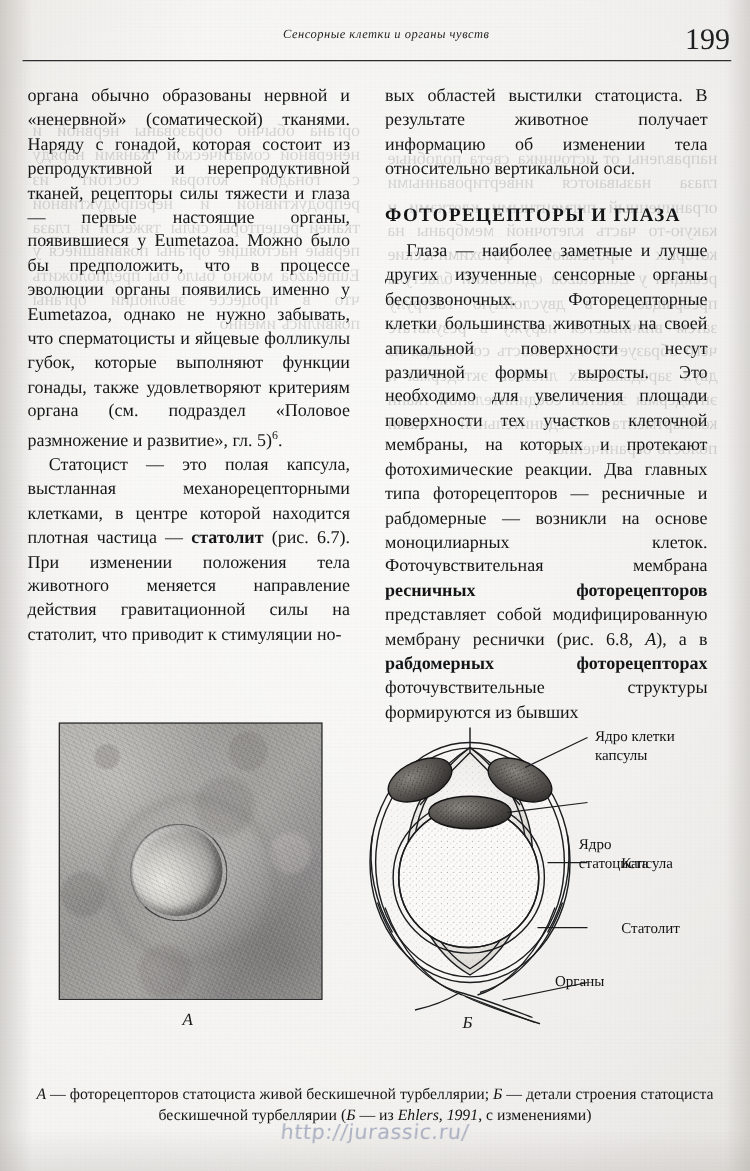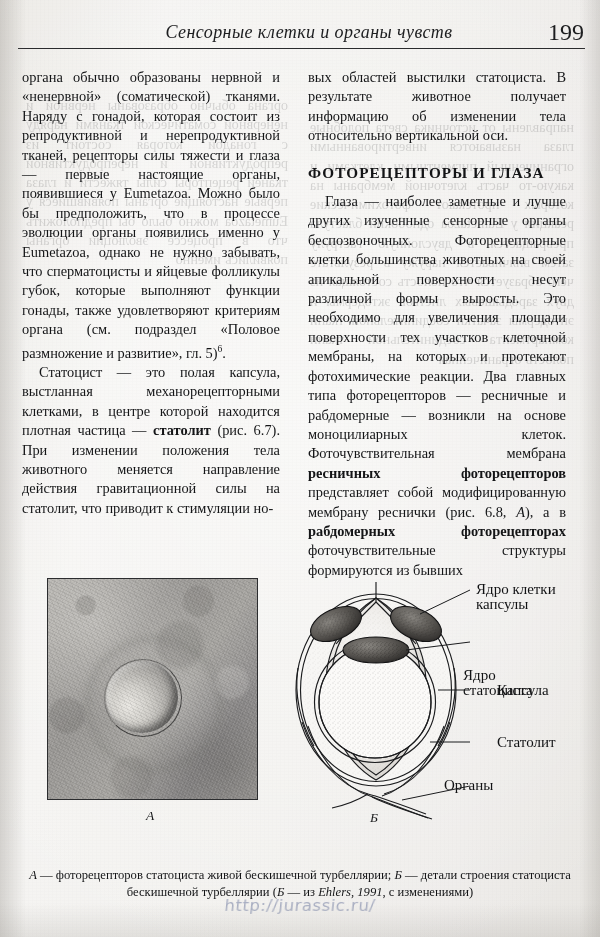--- a/index.html
+++ b/index.html
@@ -74,21 +74,21 @@
     position: absolute;
     left: 18px; right: 16px; top: 22px;
     height: 26px;
   }
   .runhead-title {
     position: absolute;
     left: 16px; right: 0;
     top: 0;
     text-align: center;
     font-style: italic;
-    font-size: 18px;
+    font-size: 10px;
     letter-spacing: .4px;
     color: #1d1e20;
   }
   .runhead-page {
     position: absolute;
     right: 0;
     top: -3px;
     font-size: 24px;
     color: #1d1e20;
   }
@@ -220,21 +220,21 @@
     left: 292px;
     top: 0px;
     width: 180px;
     height: 248px;
   }
   .letterB { left: 370px; top: 238px; }
 
   
   .lbl {
     position: absolute;
-    font-size: 15px;
+    font-size: 12px;
     line-height: 14.5px;
     color: #121315;
     white-space: pre-line;
   }
 
   
   .caption {
     position: absolute;
     left: 24px;
     width: 552px;

